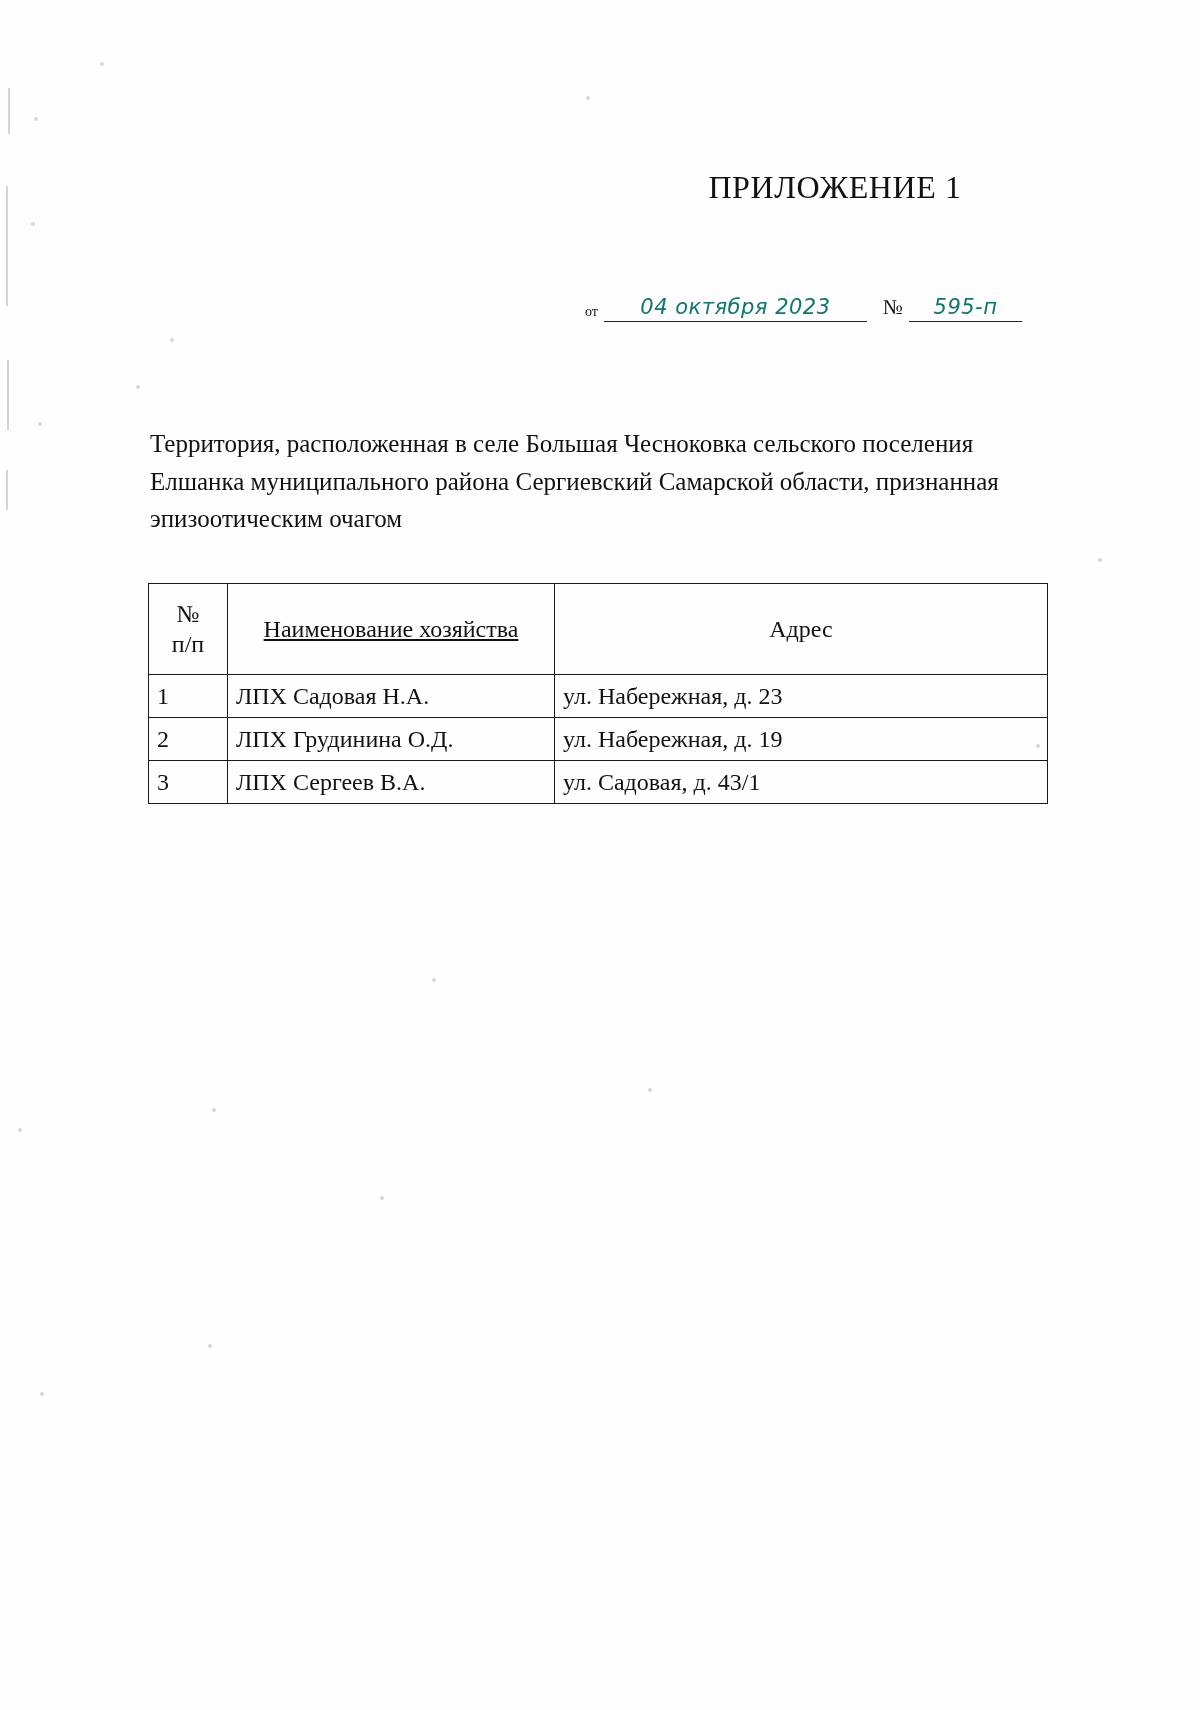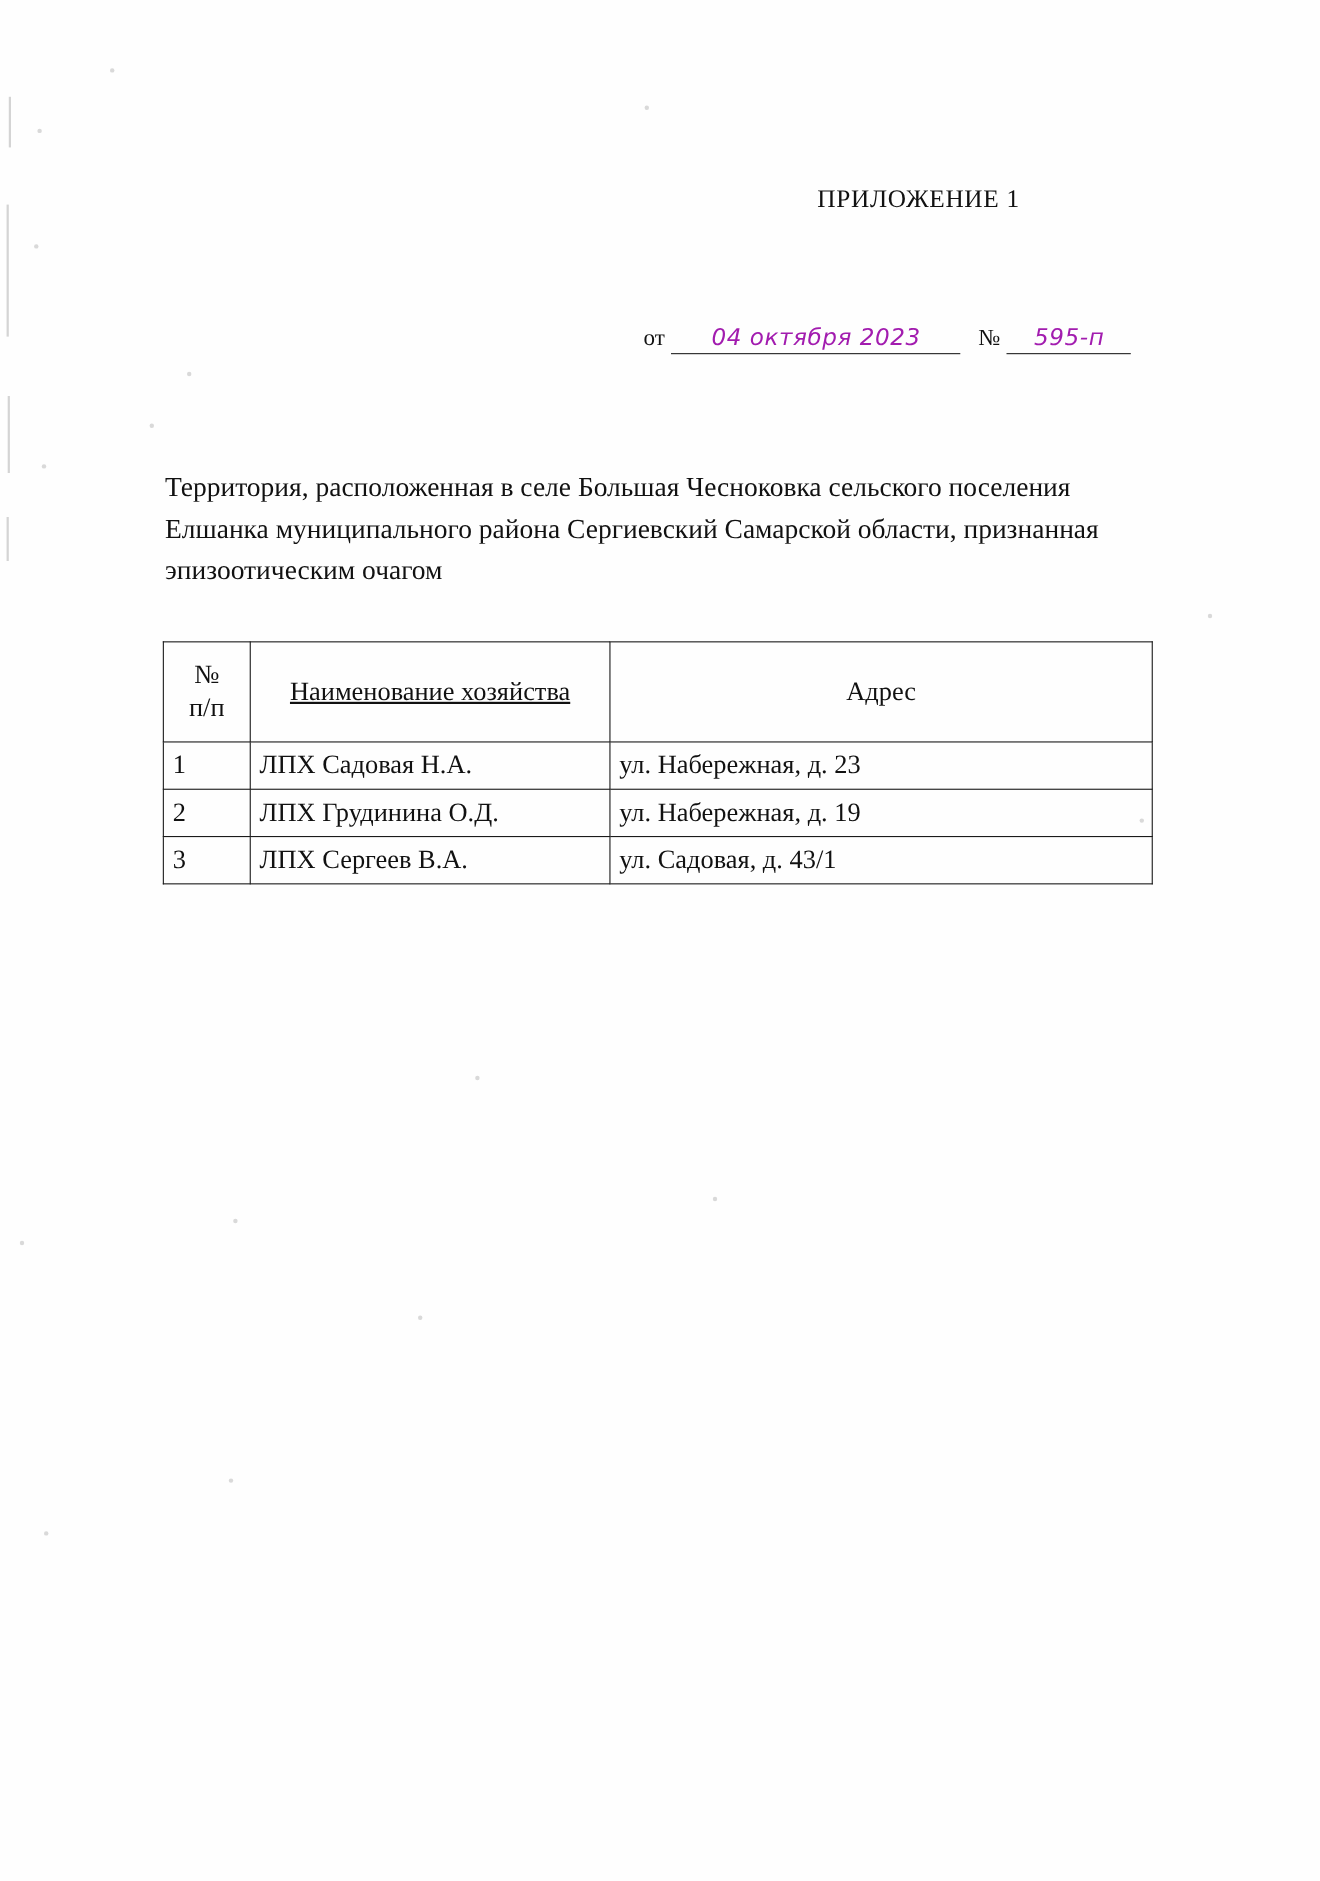--- a/index.html
+++ b/index.html
@@ -37,46 +37,46 @@
     background: #c9c9c9;
     opacity: .8;
   }
 
   .header-block {
     position: absolute;
     left: 600px;
     top: 165px;
     width: 470px;
     text-align: center;
-    font-size: 23px;
+    font-size: 32px;
     line-height: 1.42;
   }
   .header-block .ln1 {
     letter-spacing: .6px;
   }
 
   .date-row {
     position: absolute;
     left: 585px;
     top: 295px;
     width: 470px;
     font-size: 22px;
     display: flex;
     align-items: flex-end;
   }
   .date-row .lbl {
-    font-size: 21px;
+    font-size: 14px;
     padding-bottom: 2px;
     text-align: right;
   }
   .hw {
     font-family: "DejaVu Sans", sans-serif;
     font-style: italic;
     font-size: 21px;
-    color: #a21caf;
+    color: #0f766e;
     letter-spacing: .5px;
   }
   .underline {
     border-bottom: 1.6px solid #222;
     display: inline-block;
     text-align: center;
     padding: 0 4px 2px 4px;
   }
   .d-date { width: 255px; margin-left: 6px; }
   .d-no-lbl { margin-left: 16px; font-size: 21px; padding-bottom: 2px;}

